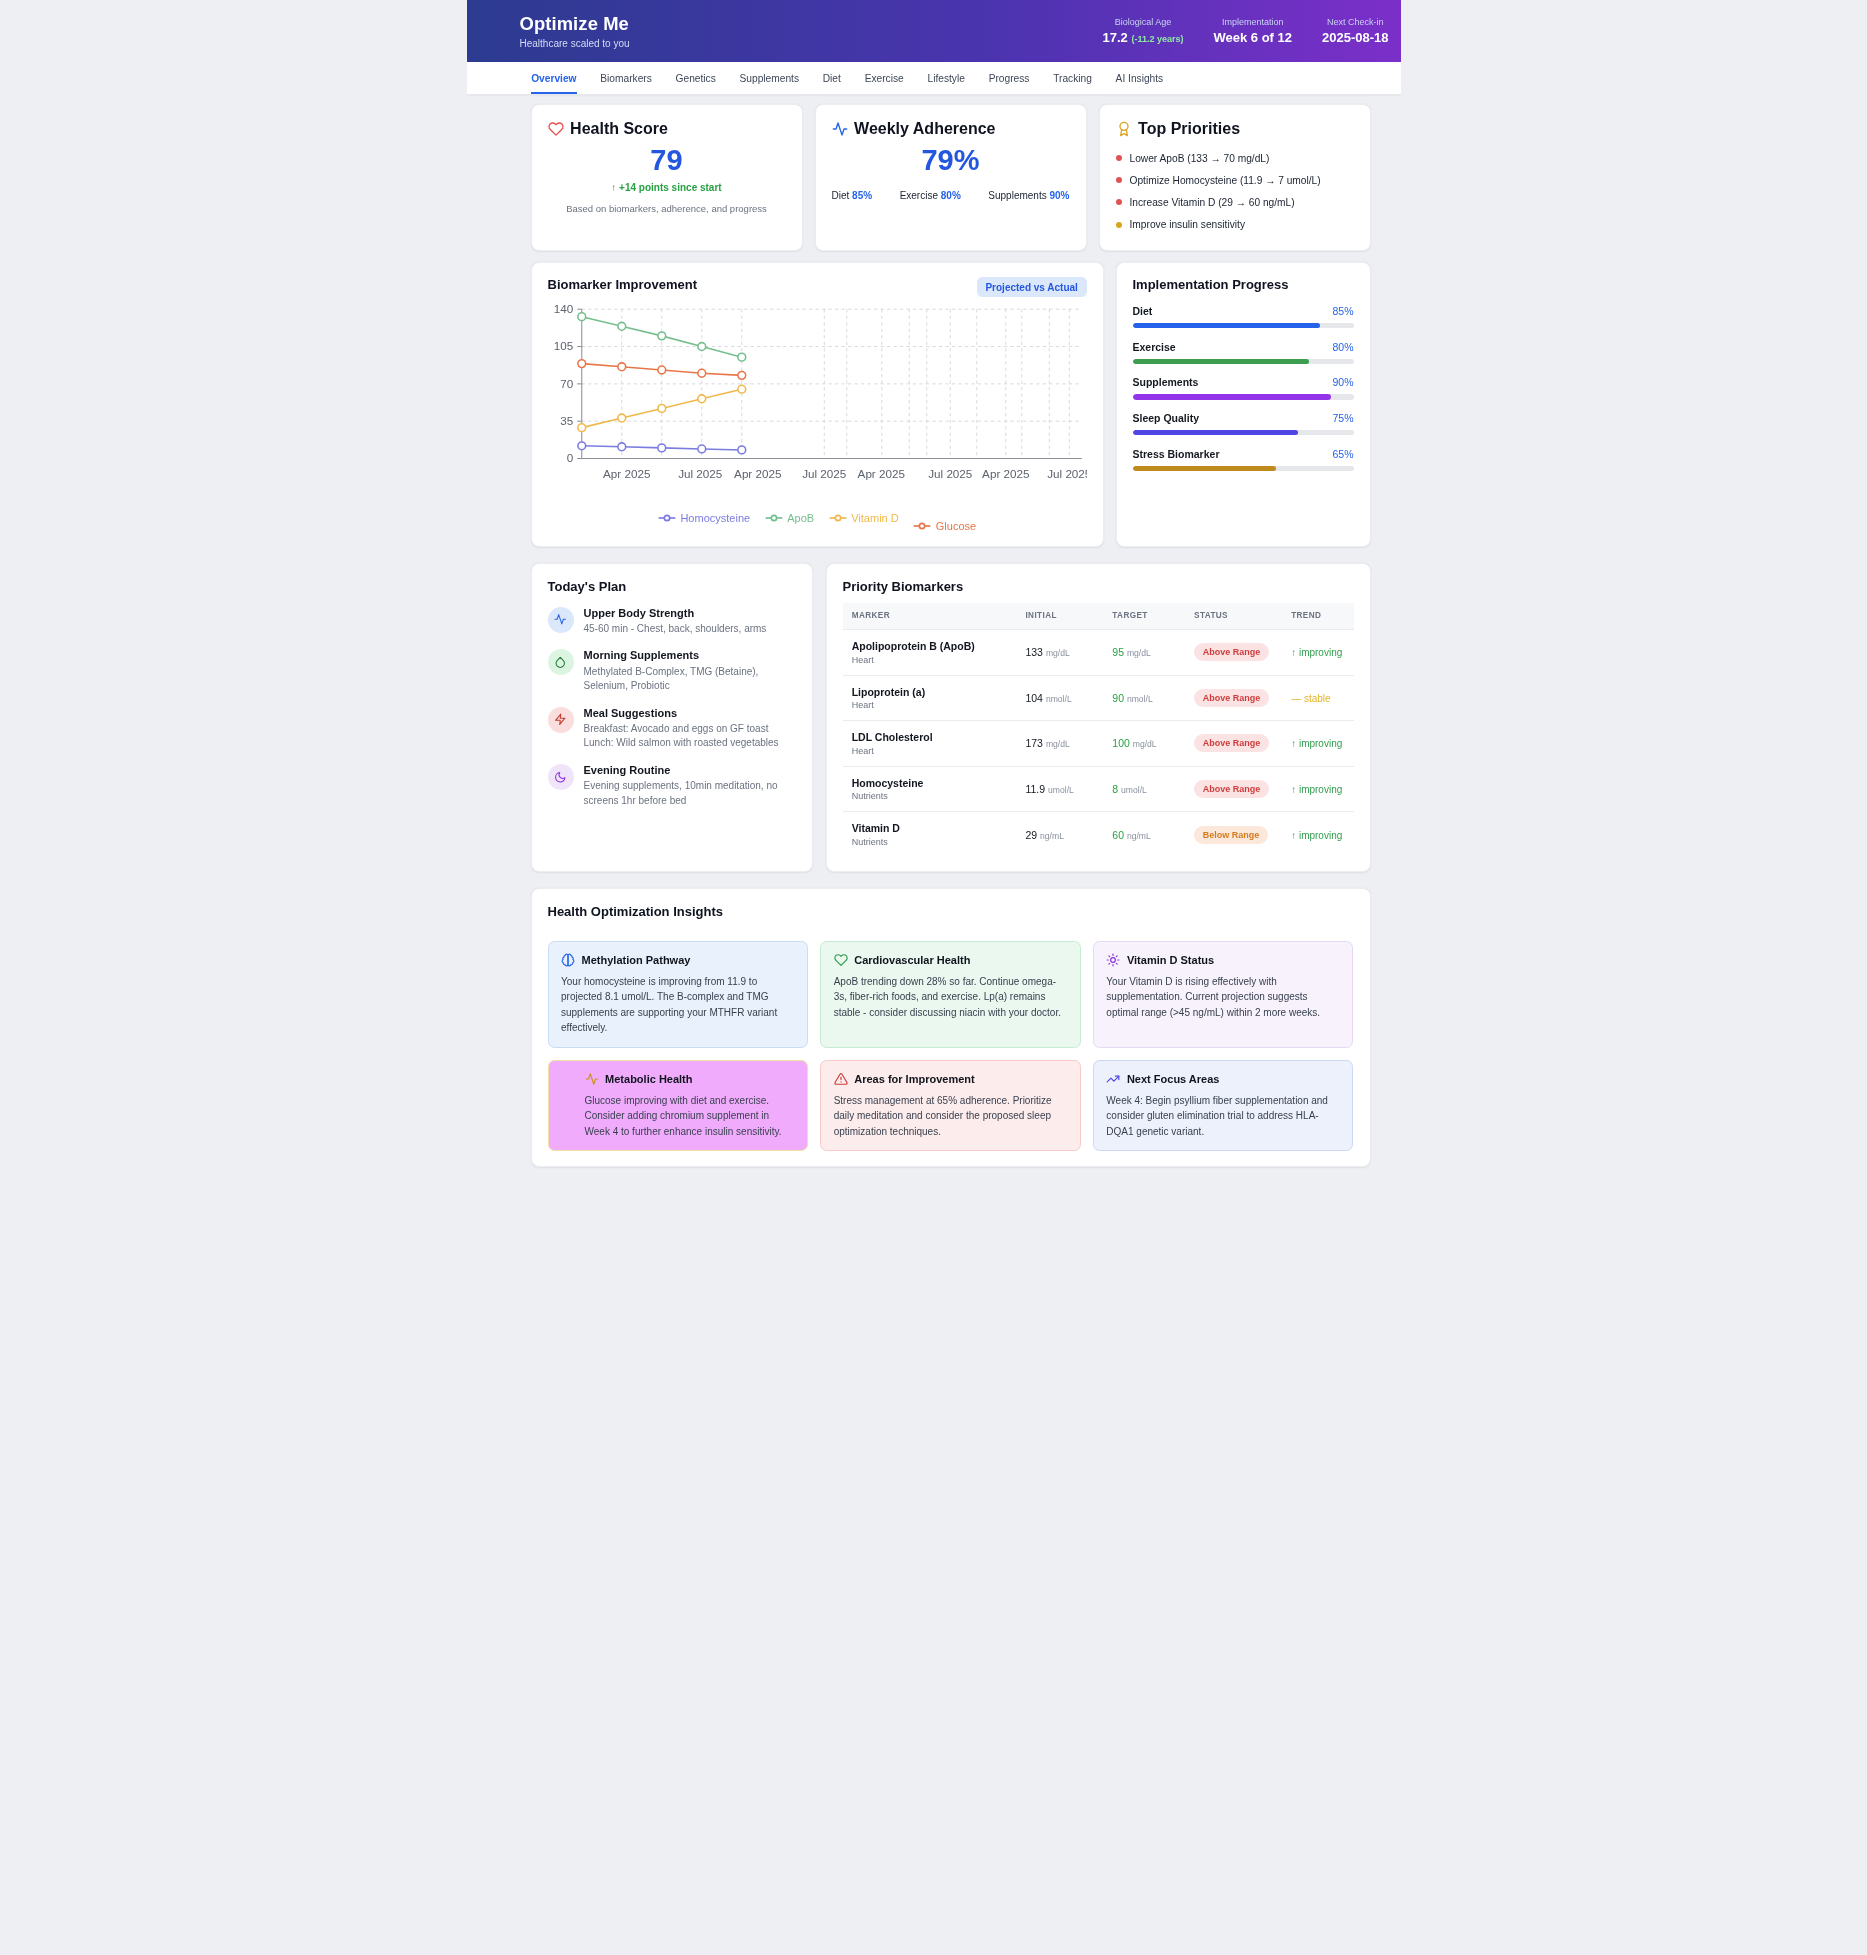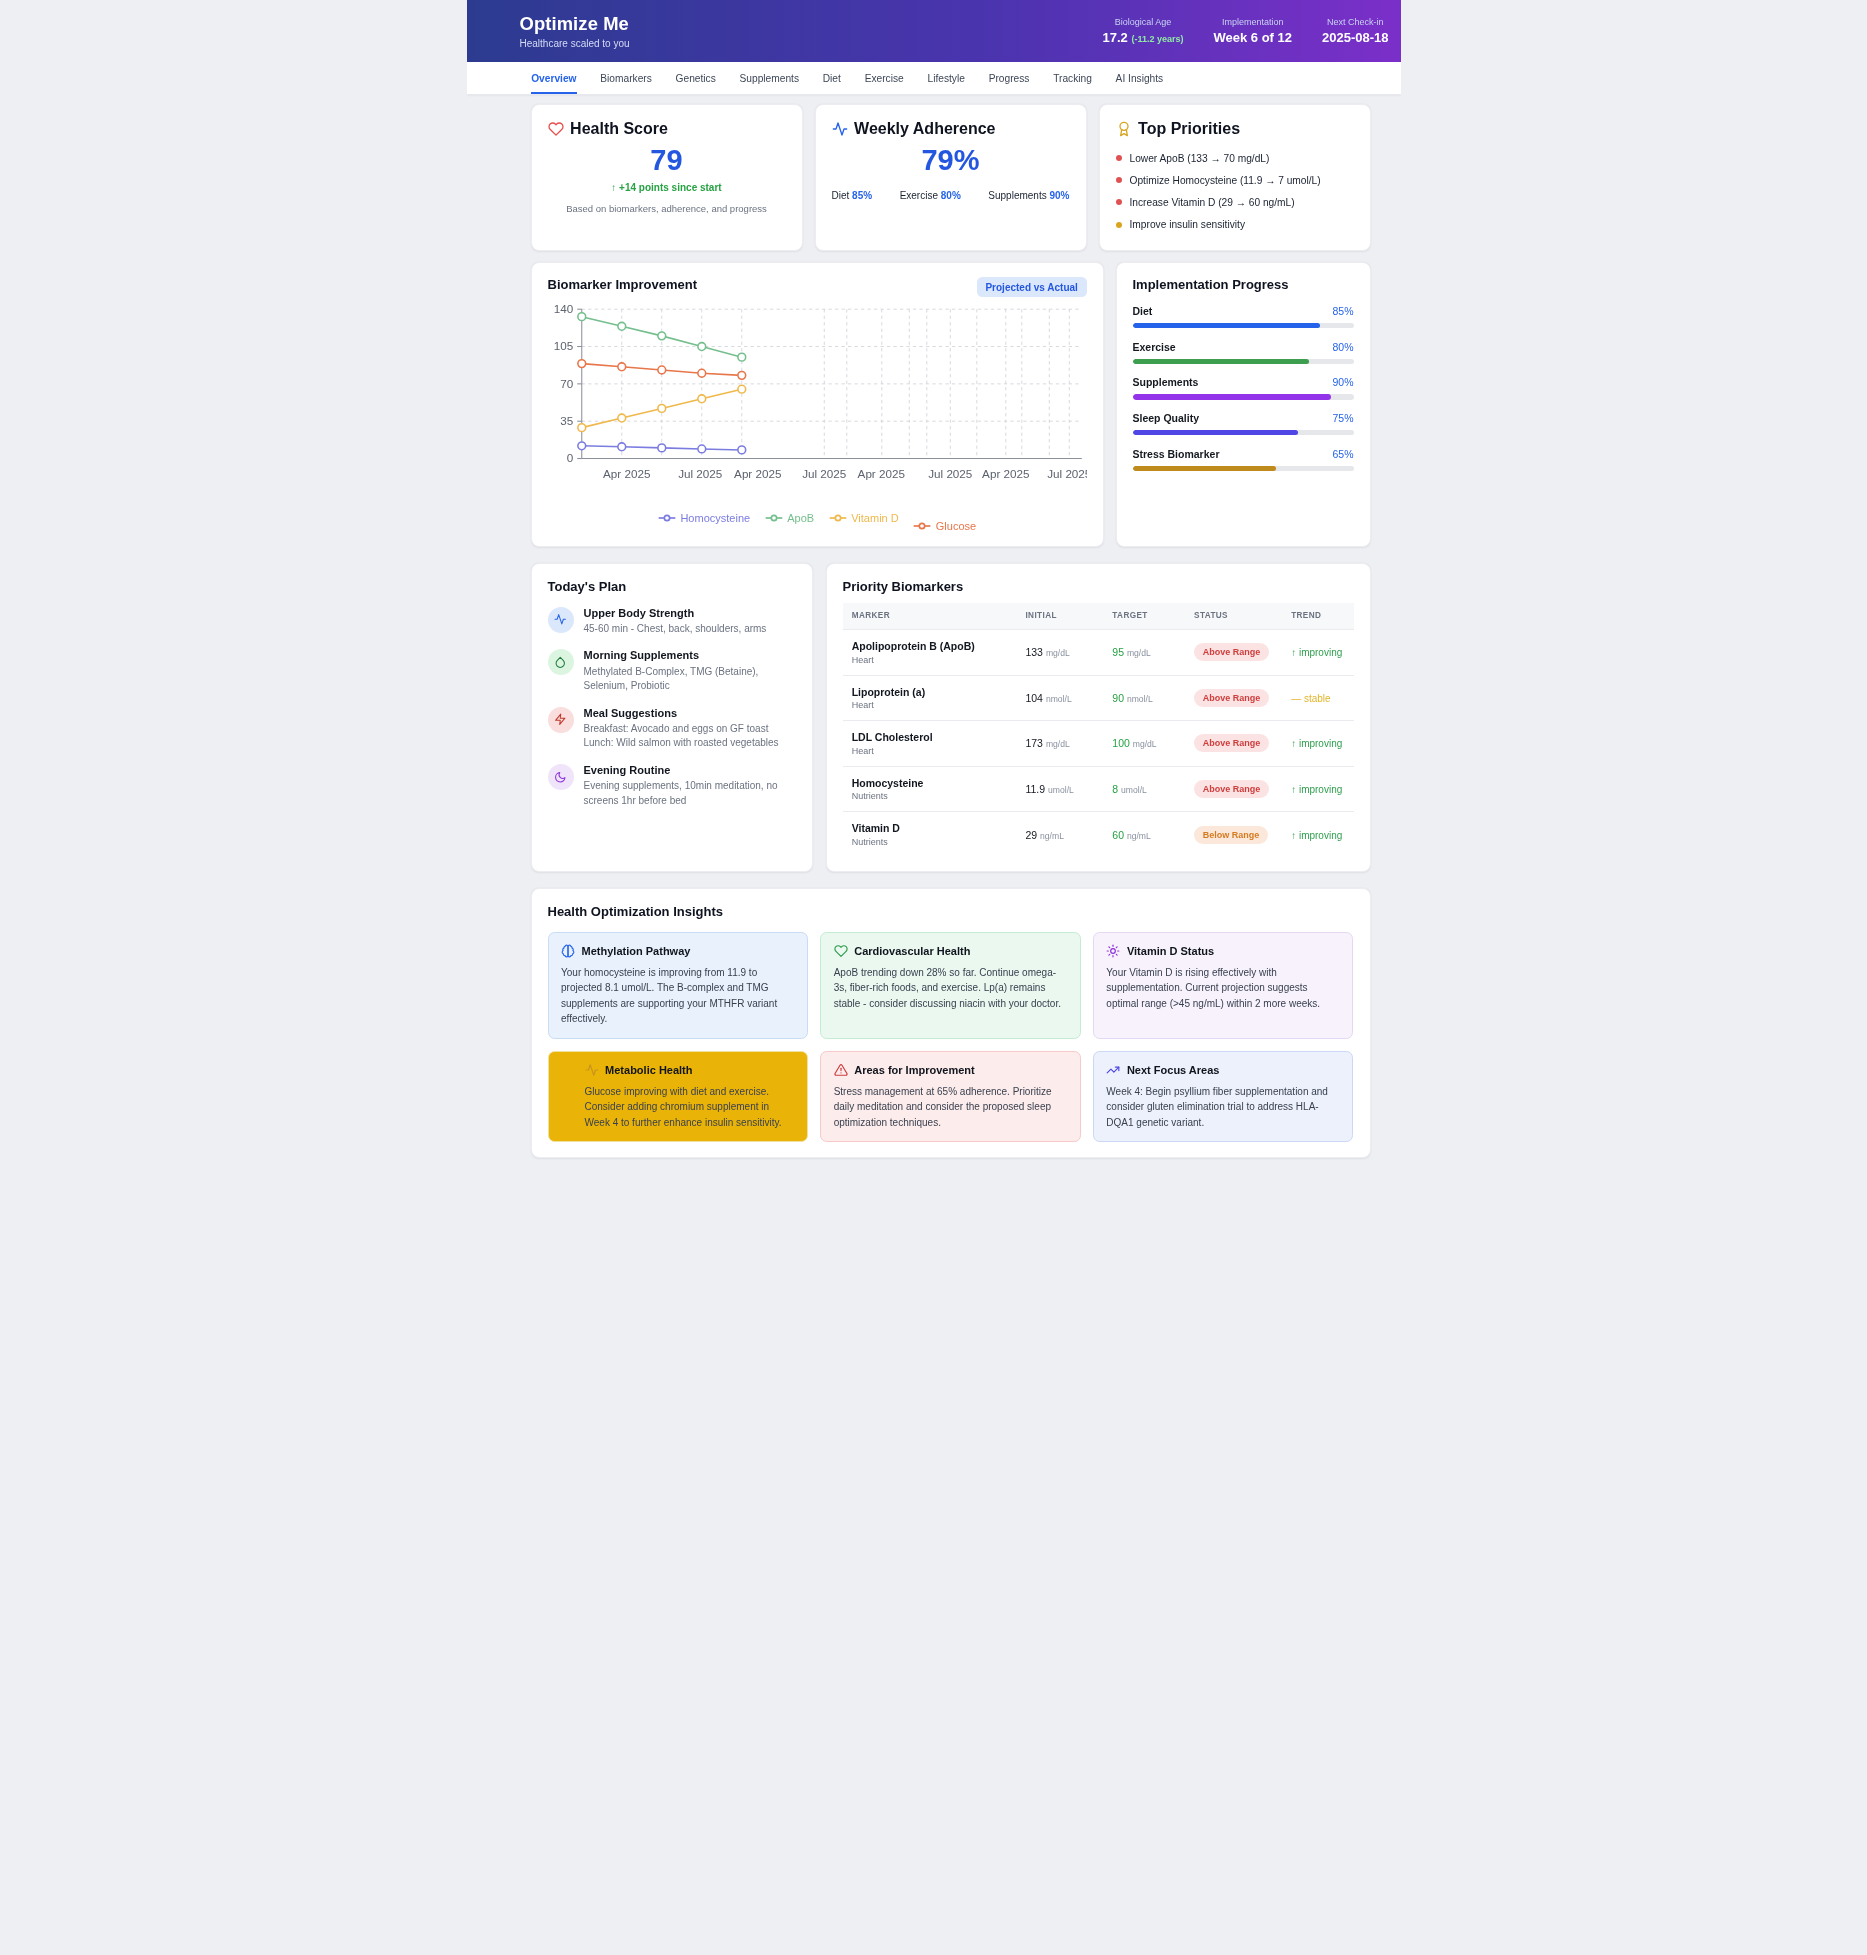--- a/index.html
+++ b/index.html
@@ -86,29 +86,29 @@
   .unit{ font-size:8.6px; color:#8a91a0; }
   .val.target{ color:#27a143; }
   .pill{ display:inline-block; font-size:9px; font-weight:bold; padding:4px 8.6px; border-radius:10px; white-space:nowrap; }
   .pill.above{ background:#fbe3e3; color:#cf3d3d; }
   .pill.below{ background:#fbe8da; color:#d57b1f; }
   .trend{ font-size:10px; font-weight:500; white-space:nowrap; }
   .trend.improving{ color:#2f9e4e; }
   .trend.stable{ color:#e3b52a; }
 
   
-  .insights-grid{ display:grid; grid-template-columns:1fr 1fr 1fr; gap:12px; margin-top:13px; }
+  .insights-grid{ display:grid; grid-template-columns:1fr 1fr 1fr; gap:12px; margin-top:22px; }
   .insight{ border-radius:6.6px; border:0.7px solid; padding:11.2px 12.5px; }
   .insight-head{ display:flex; align-items:center; gap:6.6px; margin-bottom:6.6px; }
   .insight-title{ font-size:11px; font-weight:bold; color:#10141c; }
   .insight-body{ font-size:10px; color:#39414f; line-height:1.55; }
   .t-blue   { background:#e9f1fc; border-color:#c9dcf5; }
   .t-green  { background:#eaf8f0; border-color:#c4ecd2; }
   .t-lav    { background:#f7f2fc; border-color:#e6d8f3; }
-  .t-yellow { background:#eab308; border-color:#f0e29e;padding-left:36px; }
+  .t-yellow { background:#f0abfc; border-color:#f0e29e;padding-left:36px; }
   .t-red    { background:#fdecec; border-color:#f7c9c9; }
   .t-indigo { background:#edf1fc; border-color:#ccd7f5; }
   .ic{ display:inline-flex; }
 </style>
 </head>
 <body>
 
 <header class="app-header">
   <div>
     <div class="app-title">Optimize Me</div>

